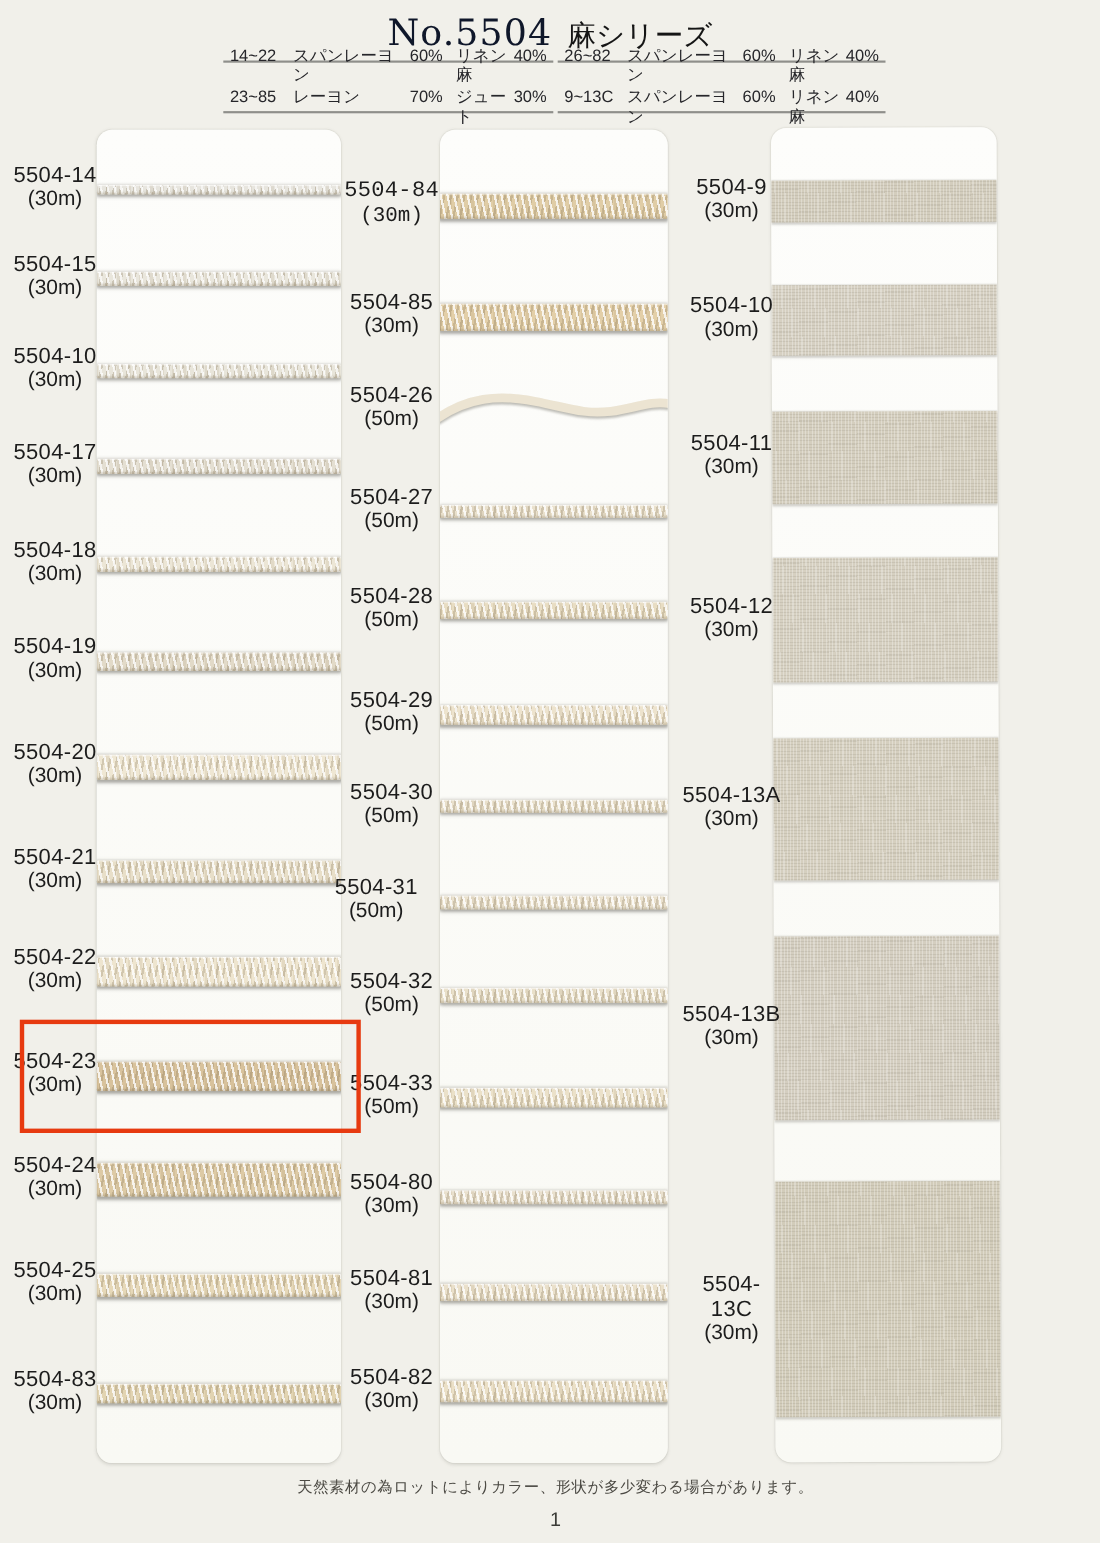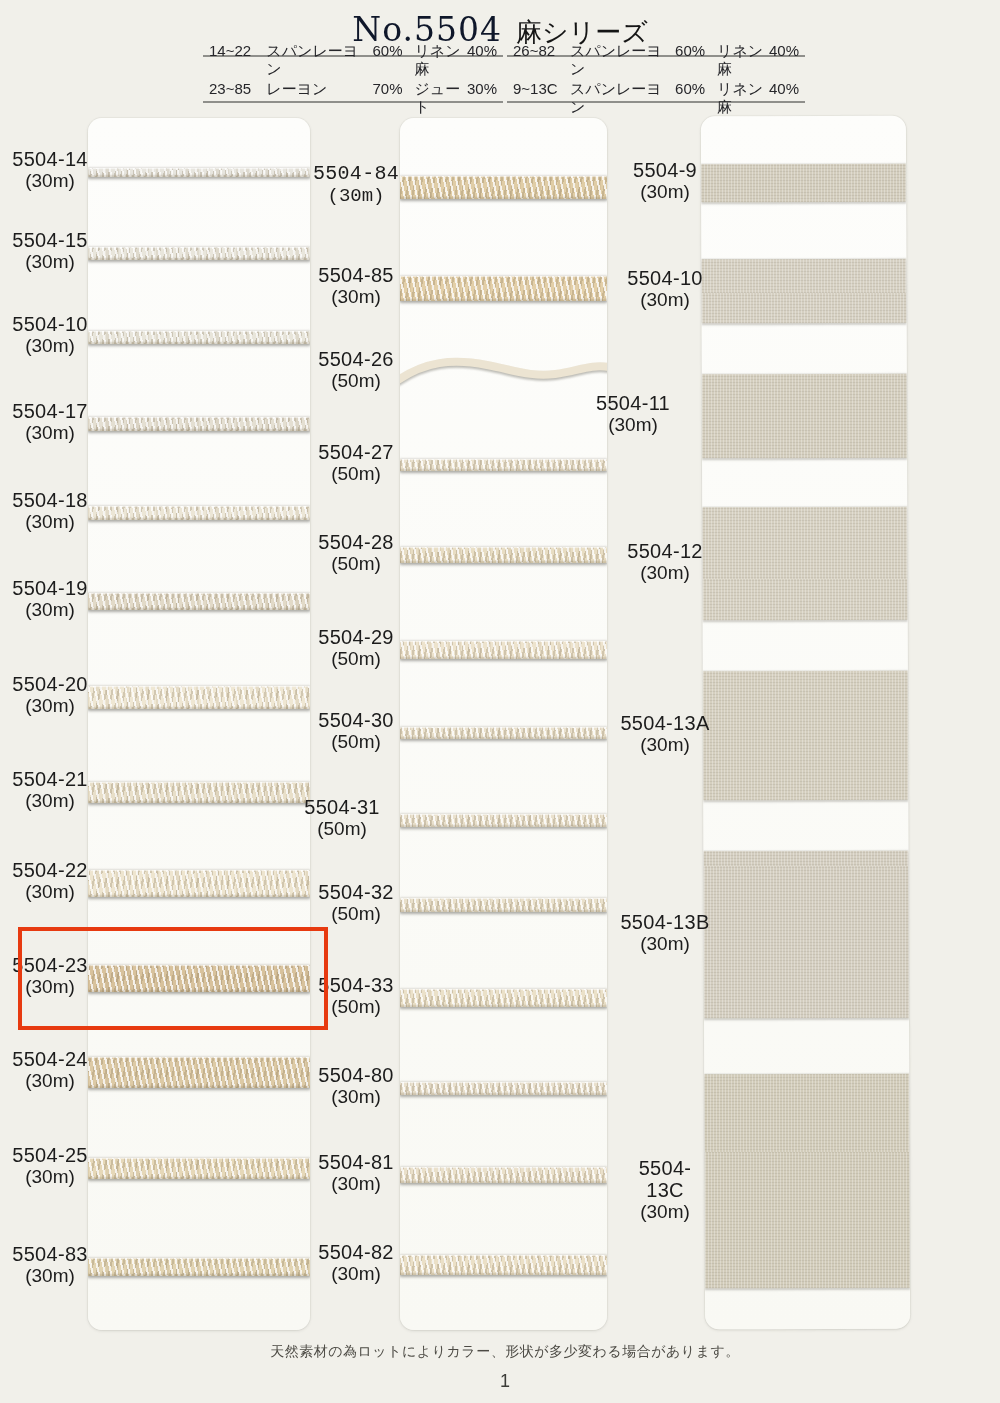--- a/index.html
+++ b/index.html
@@ -267,21 +267,21 @@
         <div class="tape" style="top: 958px; height: 214px; background-color: rgb(210, 204, 186);"></div>
       </div>
       <div class="slabel" style="left: 620px; top: 159px; width: 90px;">
         <div class="scode">5504-9</div>
         <div class="slen">(30m)</div>
       </div>
       <div class="slabel" style="left: 620px; top: 267px; width: 90px;">
         <div class="scode">5504-10</div>
         <div class="slen">(30m)</div>
       </div>
-      <div class="slabel" style="left: 588px; top: 392px; width: 90px;">
+      <div class="slabel" style="left: 620px; top: 392px; width: 90px;">
         <div class="scode">5504-11</div>
         <div class="slen">(30m)</div>
       </div>
       <div class="slabel" style="left: 620px; top: 539.5px; width: 90px;">
         <div class="scode">5504-12</div>
         <div class="slen">(30m)</div>
       </div>
       <div class="slabel" style="left: 620px; top: 711.5px; width: 90px;">
         <div class="scode">5504-13A</div>
         <div class="slen">(30m)</div>

